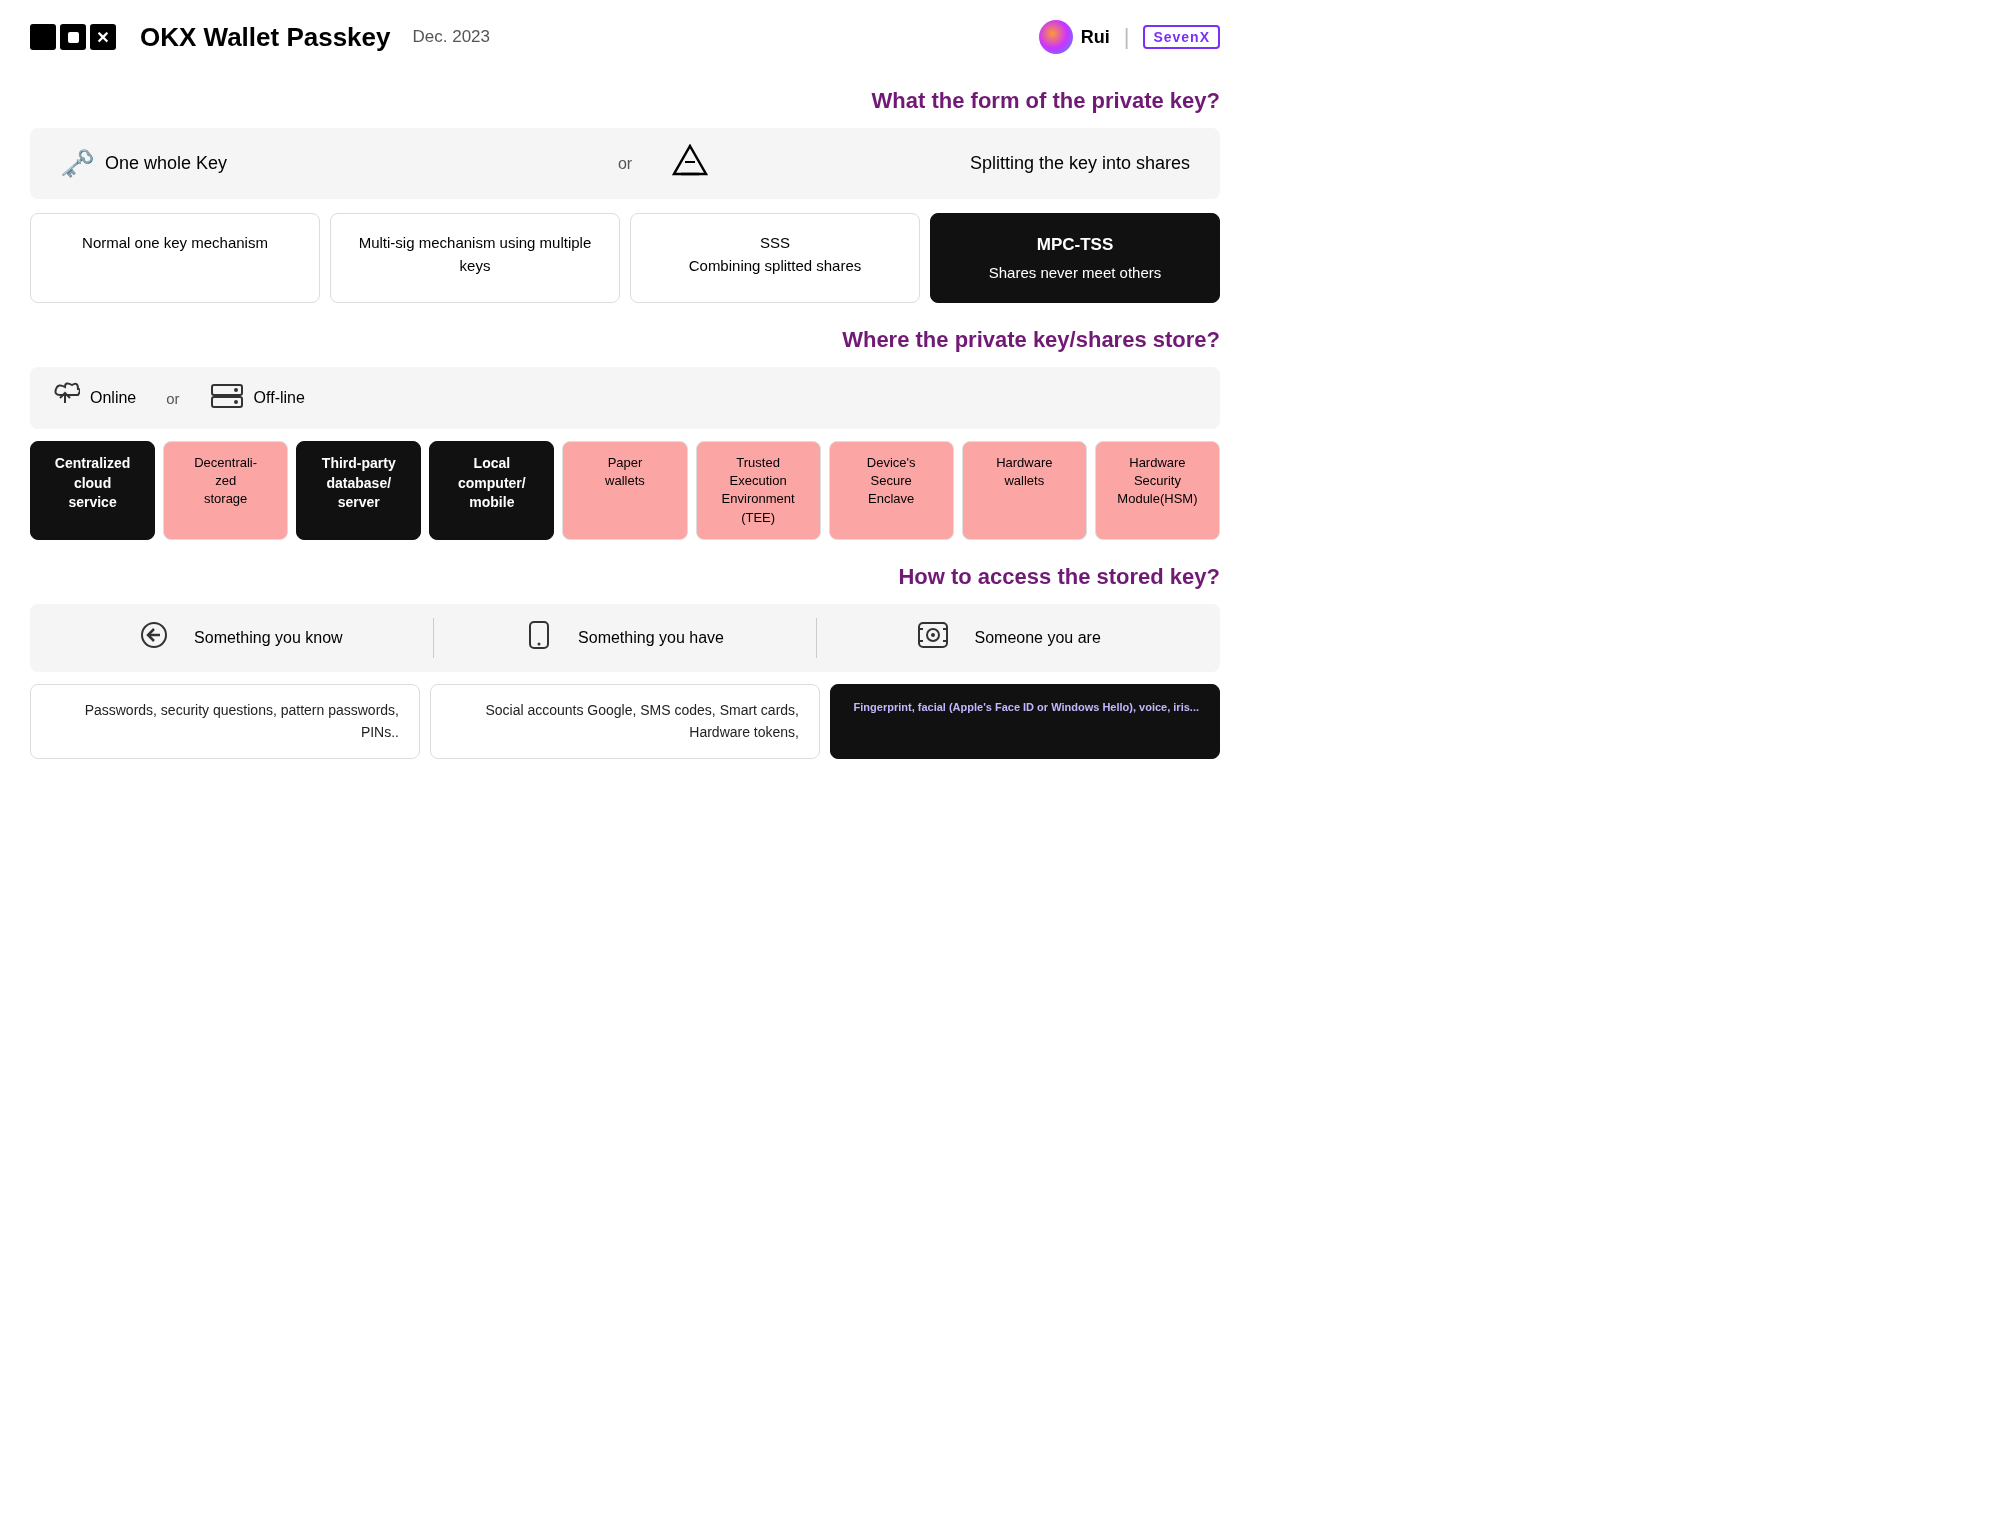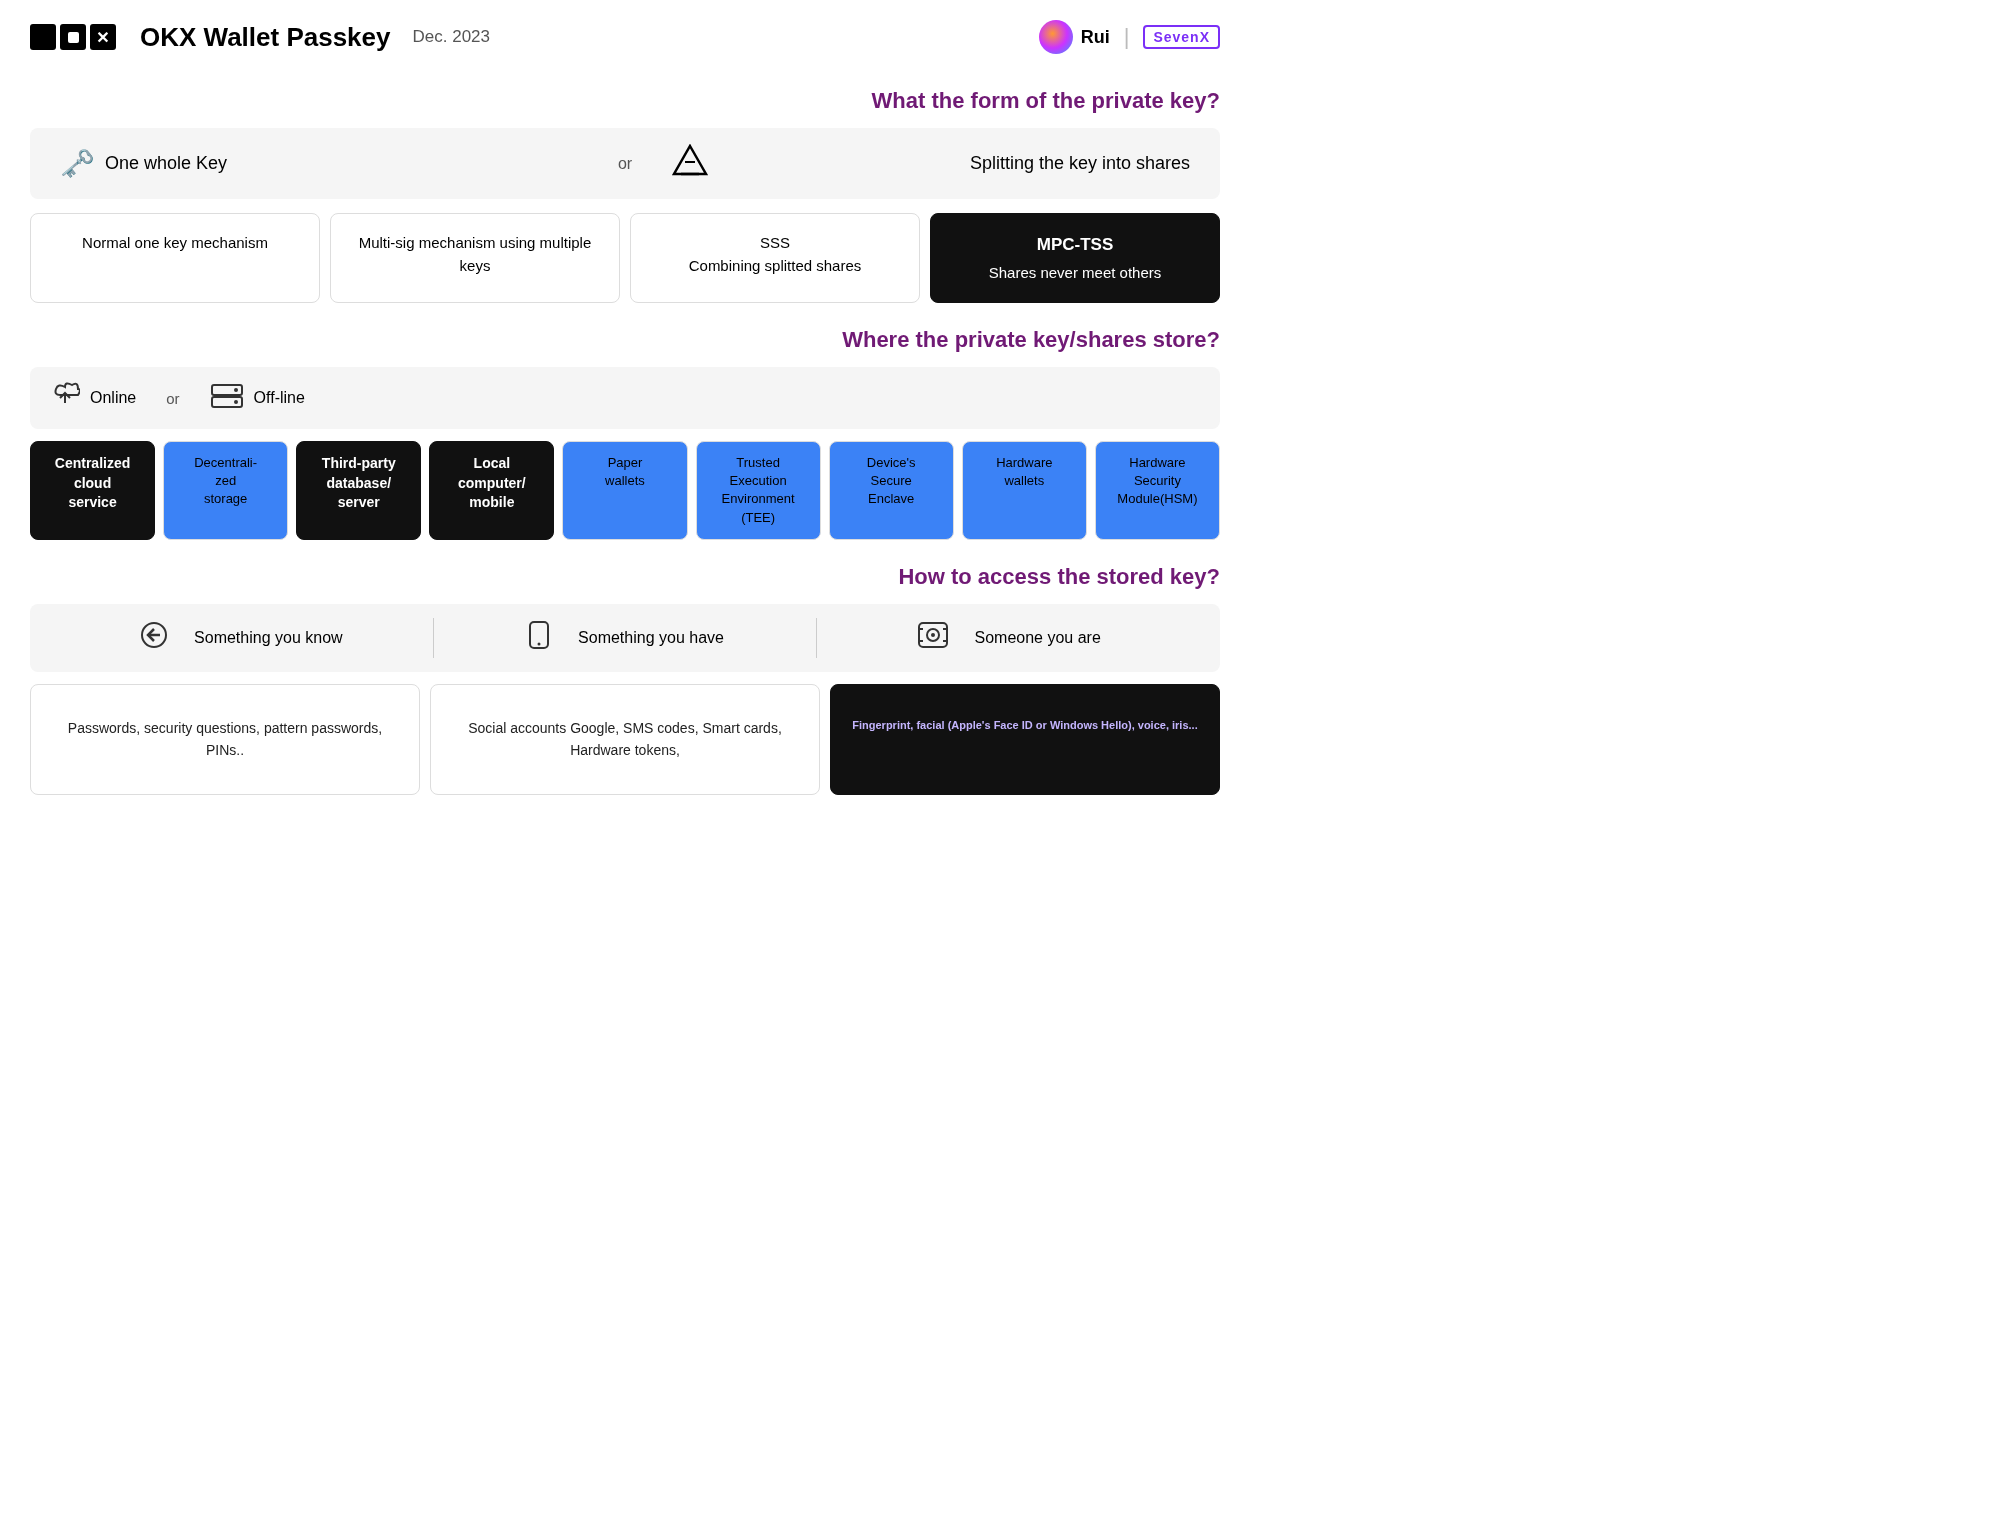--- a/index.html
+++ b/index.html
@@ -152,21 +152,21 @@
       font-size: 16px;
       font-weight: 500;
     }
     .store-item {
       border: 1px solid #ddd;
       border-radius: 8px;
       padding: 12px 8px;
       text-align: center;
       font-size: 13px;
       line-height: 1.4;
-      background: #3b82f6;
+      background: #fca5a5;
     }
     .store-item.dark {
       background: #111;
       color: #fff;
       border-color: #111;
       font-weight: 700;
       font-size: 14px;
     }
 
     
@@ -205,22 +205,22 @@
 
     
     .access-detail-row {
       display: grid;
       grid-template-columns: 1fr 1fr 1fr;
       gap: 10px;
     }
     .access-detail-box {
       border: 1px solid #ddd;
       border-radius: 8px;
-      padding: 32px 20px;
-      text-align: center;
+      padding: 14px 20px;
+      text-align: right;
       font-size: 14px;
       line-height: 1.6;
       background: #fff;
       color: #222;
     }
     .access-detail-box.dark {
       background: #111;
       color: #c4b5fd;
       border-color: #111;
       font-weight: 700;

